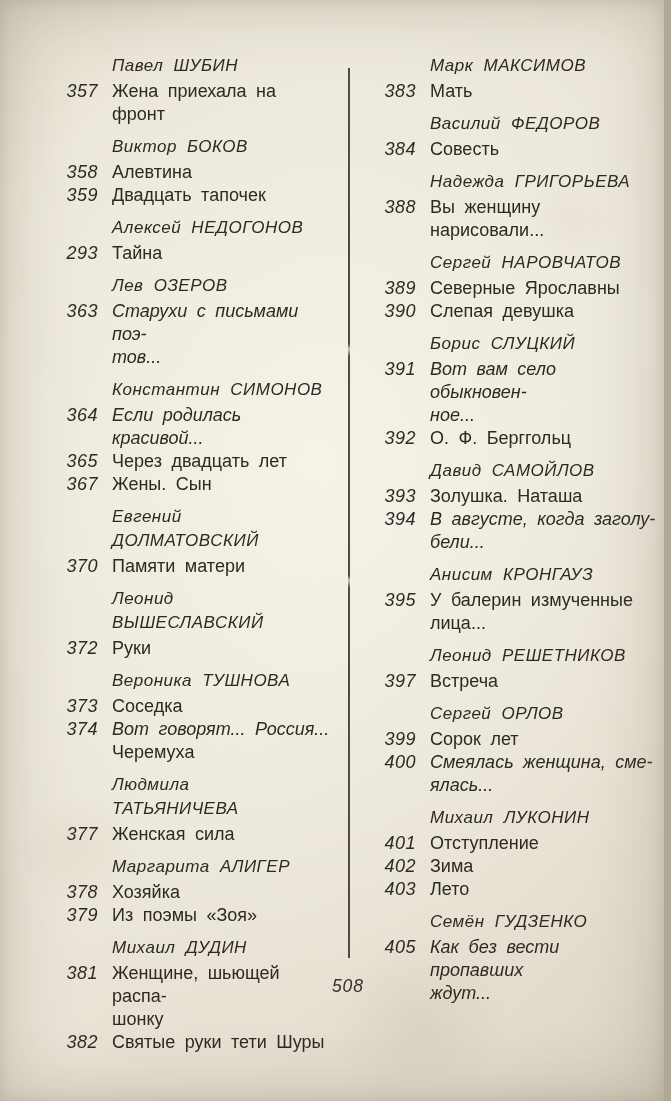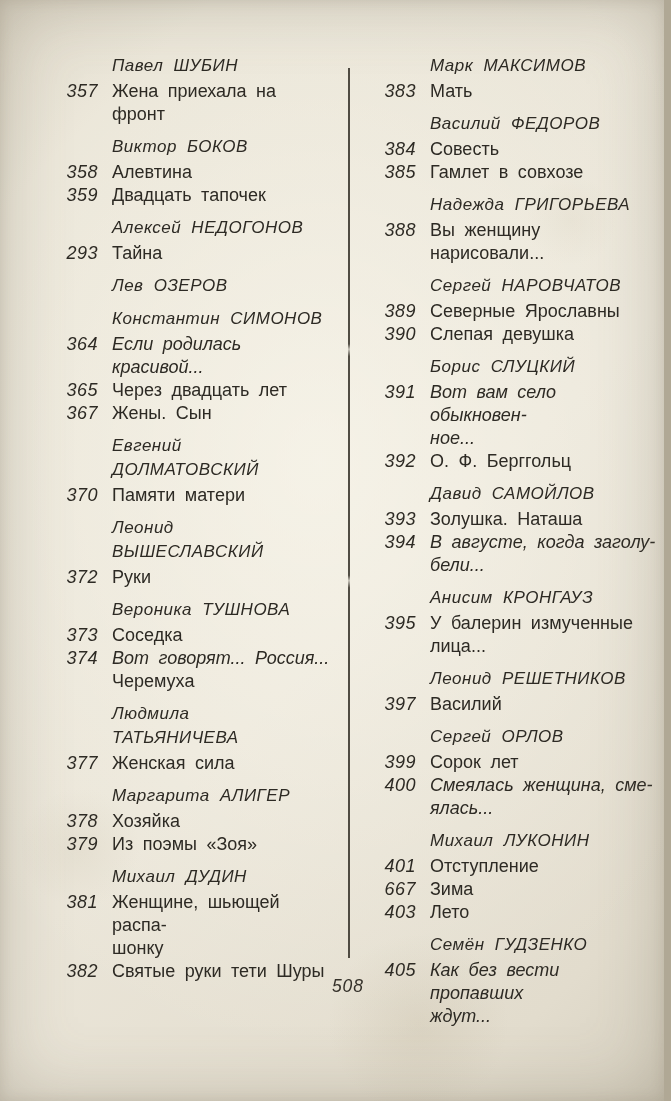--- a/index.html
+++ b/index.html
@@ -91,20 +91,27 @@
         <div class="author">Алексей НЕДОГОНОВ</div>
         <div class="entry">
           <span class="num">293</span>
           <span class="title">
             <span class="tline">Тайна</span>
           </span>
         </div>
       </div>
       <div class="section">
         <div class="author">Лев ОЗЕРОВ</div>
+        <div class="entry">
+          <span class="num">363</span>
+          <span class="title">
+            <span class="tline it">Старухи с письмами поэ-</span>
+            <span class="tline it">тов...</span>
+          </span>
+        </div>
       </div>
       <div class="section">
         <div class="author">Константин СИМОНОВ</div>
         <div class="entry">
           <span class="num">364</span>
           <span class="title">
             <span class="tline it">Если родилась красивой...</span>
           </span>
         </div>
         <div class="entry">
@@ -209,26 +216,20 @@
         </div>
       </div>
       <div class="section">
         <div class="author">Василий ФЕДОРОВ</div>
         <div class="entry">
           <span class="num">384</span>
           <span class="title">
             <span class="tline">Совесть</span>
           </span>
         </div>
-        <div class="entry">
-          <span class="num">385</span>
-          <span class="title">
-            <span class="tline">Гамлет в совхозе</span>
-          </span>
-        </div>
       </div>
       <div class="section">
         <div class="author">Надежда ГРИГОРЬЕВА</div>
         <div class="entry">
           <span class="num">388</span>
           <span class="title">
             <span class="tline">Вы женщину нарисовали...</span>
           </span>
         </div>
       </div>
@@ -287,21 +288,21 @@
             <span class="tline">У  балерин  измученные</span>
             <span class="tline">лица...</span>
           </span>
         </div>
       </div>
       <div class="section">
         <div class="author">Леонид РЕШЕТНИКОВ</div>
         <div class="entry">
           <span class="num">397</span>
           <span class="title">
-            <span class="tline">Василий</span>
+            <span class="tline">Встреча</span>
           </span>
         </div>
       </div>
       <div class="section">
         <div class="author">Сергей ОРЛОВ</div>
         <div class="entry">
           <span class="num">399</span>
           <span class="title">
             <span class="tline">Сорок  лет</span>
           </span>
@@ -316,21 +317,21 @@
       </div>
       <div class="section">
         <div class="author">Михаил ЛУКОНИН</div>
         <div class="entry">
           <span class="num">401</span>
           <span class="title">
             <span class="tline">Отступление</span>
           </span>
         </div>
         <div class="entry">
-          <span class="num">667</span>
+          <span class="num">402</span>
           <span class="title">
             <span class="tline">Зима</span>
           </span>
         </div>
         <div class="entry">
           <span class="num">403</span>
           <span class="title">
             <span class="tline">Лето</span>
           </span>
         </div>

